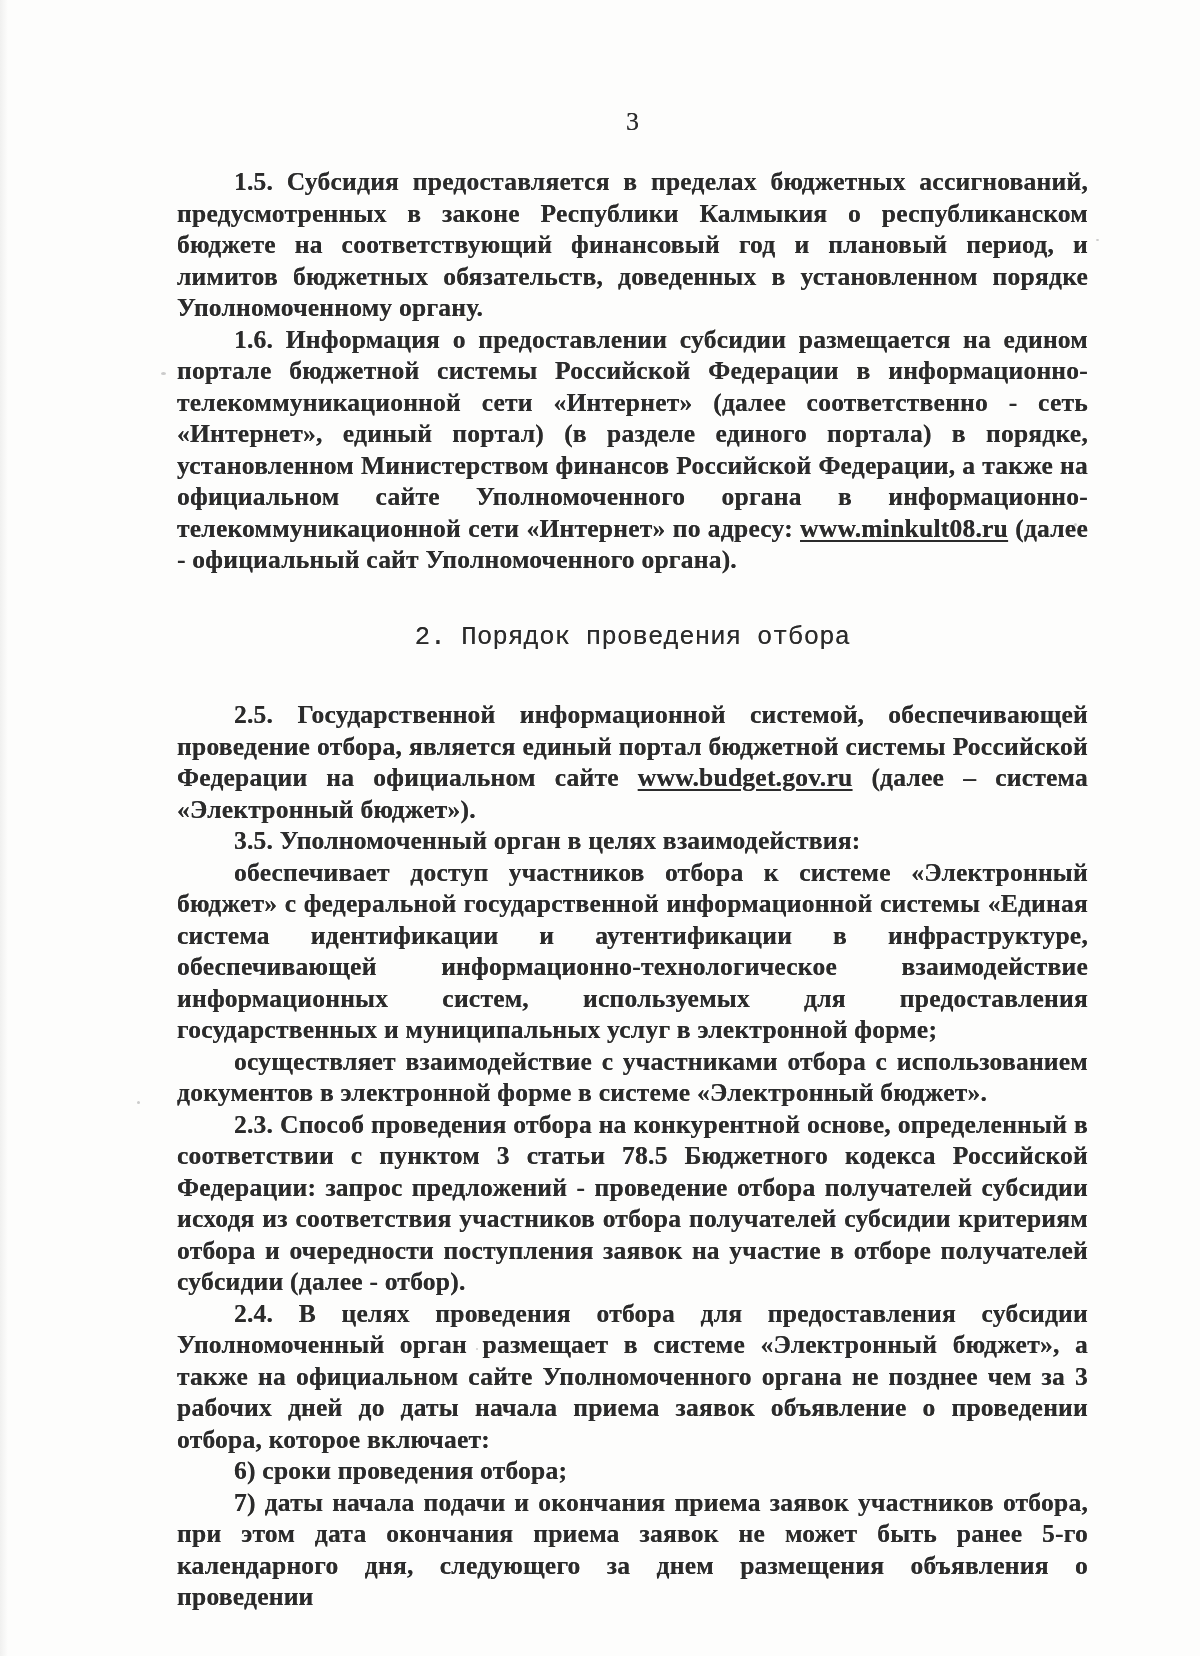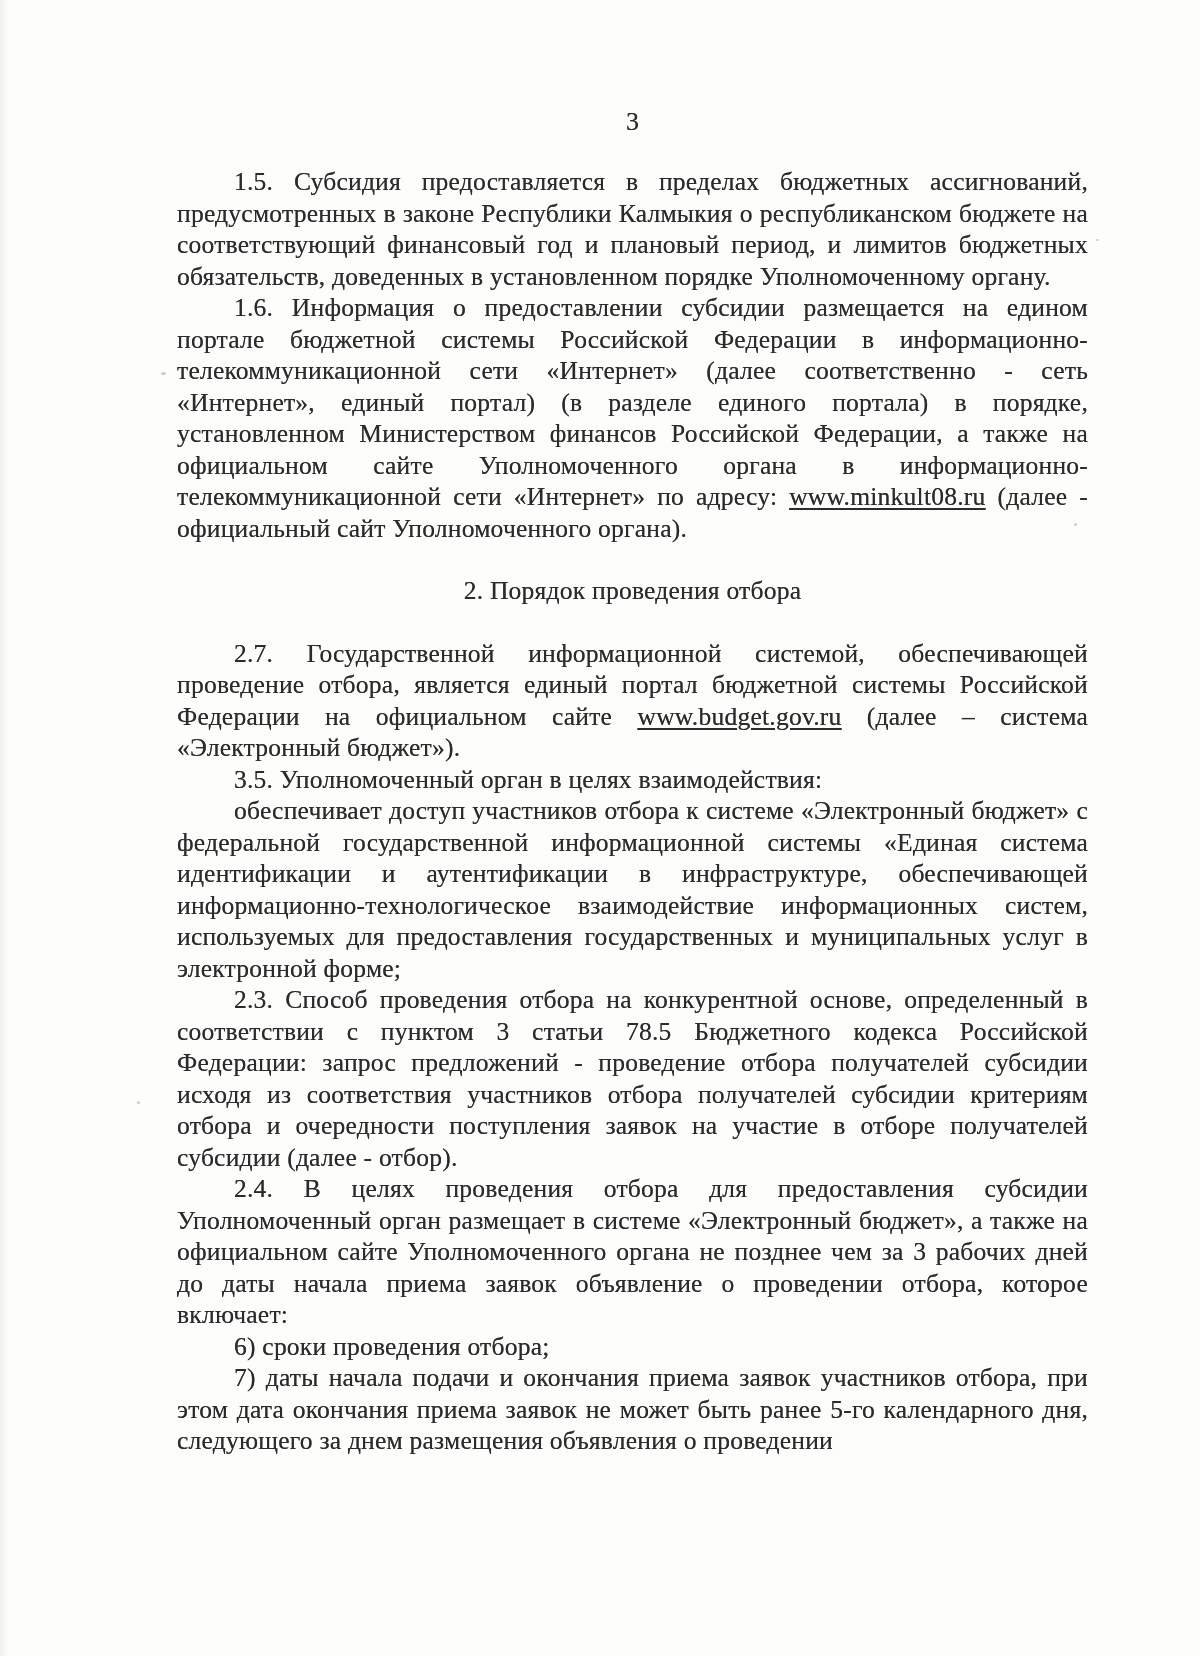--- a/index.html
+++ b/index.html
@@ -44,25 +44,26 @@
     top: 166px;
     left: 177px;
     width: 911px;
     font-size: 25.6px;
     line-height: 31.5px;
     text-align: justify;
     letter-spacing: 0.2px;
     text-shadow: 0 0 0.5px rgba(43,43,43,0.75);
   }
   .para { margin: 0; }
-  .para.body { text-indent: 57px; }
+  .para.body { text-indent: 57px; font-weight: bold; }
   .para.heading {
-    margin: 31px 0;
+    margin: 46px 0;
     text-align: center;
     text-indent: 0;
+    font-family: Liberation Mono, monospace;
   }
   .u {
     text-decoration: underline;
     text-underline-offset: 3px;
     text-decoration-thickness: 1.5px;
   }
   
   .speck {
     position: absolute;
     border-radius: 50%;
@@ -73,23 +74,24 @@
 </head>
 <body>
 
 <div class="page">
   <div class="page-number">3</div>
 
   <div class="content">
       <p class="para body"><span>1.5. Субсидия предоставляется в пределах бюджетных ассигнований, предусмотренных в законе Республики Калмыкия о республиканском бюджете на соответствующий финансовый год и плановый период, и лимитов бюджетных обязательств, доведенных в установленном порядке Уполномоченному органу.</span></p>
       <p class="para body"><span>1.6. Информация о предоставлении субсидии размещается на едином портале бюджетной системы Российской Федерации в информационно-телекоммуникационной сети «Интернет» (далее соответственно - сеть «Интернет», единый портал) (в разделе единого портала) в порядке, установленном Министерством финансов Российской Федерации, а также на официальном сайте Уполномоченного органа в информационно-телекоммуникационной сети «Интернет» по адресу: </span><span class="u">www.minkult08.ru</span><span> (далее - официальный сайт Уполномоченного органа).</span></p>
       <p class="para heading"><span>2. Порядок проведения отбора</span></p>
-      <p class="para body"><span>2.7. Государственной информационной системой, обеспечивающей проведение отбора, является единый портал бюджетной системы Российской Федерации на официальном сайте </span><span class="u">www.budget.gov.ru</span><span> (далее – система «Электронный бюджет»).</span></p>
+      <p class="para body"><span>2.5. Государственной информационной системой, обеспечивающей проведение отбора, является единый портал бюджетной системы Российской Федерации на официальном сайте </span><span class="u">www.budget.gov.ru</span><span> (далее – система «Электронный бюджет»).</span></p>
       <p class="para body"><span>3.5. Уполномоченный орган в целях взаимодействия:</span></p>
       <p class="para body"><span>обеспечивает доступ участников отбора к системе «Электронный бюджет» с федеральной государственной информационной системы «Единая система идентификации и аутентификации в инфраструктуре, обеспечивающей информационно-технологическое взаимодействие информационных систем, используемых для предоставления государственных и муниципальных услуг в электронной форме;</span></p>
+      <p class="para body"><span>осуществляет взаимодействие с участниками отбора с использованием документов в электронной форме в системе «Электронный бюджет».</span></p>
       <p class="para body"><span>2.3. Способ проведения отбора на конкурентной основе, определенный в соответствии с пунктом 3 статьи 78.5 Бюджетного кодекса Российской Федерации: запрос предложений - проведение отбора получателей субсидии исходя из соответствия участников отбора получателей субсидии критериям отбора и очередности поступления заявок на участие в отборе получателей субсидии (далее - отбор).</span></p>
       <p class="para body"><span>2.4. В целях проведения отбора для предоставления субсидии Уполномоченный орган размещает в системе «Электронный бюджет», а также на официальном сайте Уполномоченного органа не позднее чем за 3 рабочих дней до даты начала приема заявок объявление о проведении отбора, которое включает:</span></p>
       <p class="para body"><span>6) сроки проведения отбора;</span></p>
       <p class="para body"><span>7) даты начала подачи и окончания приема заявок участников отбора, при этом дата окончания приема заявок не может быть ранее 5-го календарного дня, следующего за днем размещения объявления о проведении</span></p>
     </div>
 
   <div class="speck" style="left:161px; top:372px; width:5px; height:3px;"></div>
   <div class="speck" style="left:1074px; top:523px; width:3px; height:3px;"></div>
   <div class="speck" style="left:137px; top:1101px; width:3px; height:3px;"></div>
   <div class="speck" style="left:1096px; top:239px; width:3px; height:2px;"></div>

